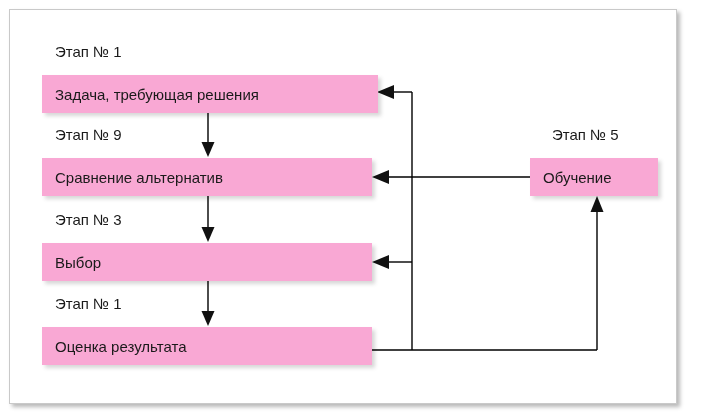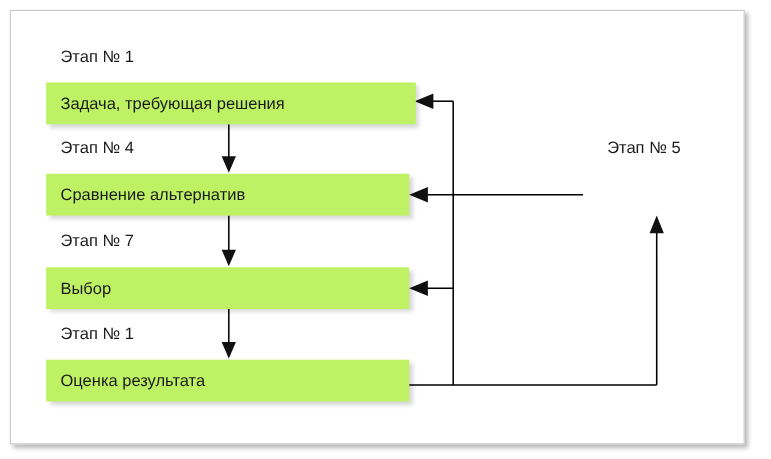--- a/index.html
+++ b/index.html
@@ -49,21 +49,21 @@
     position: absolute;
     font-size: 15px;
     color: #1a1a1a;
     white-space: nowrap;
     line-height: 1;
   }
 
   
   .stage-box {
     position: absolute;
-    background: #bef264;
+    background: #f9a8d4;
     box-shadow: 3px 3px 4px rgba(0,0,0,0.16);
     display: flex;
     align-items: center;
     box-sizing: border-box;
   }
   .stage-box .stage-box-text {
     font-size: 15px;
     color: #1a1a1a;
     white-space: nowrap;
     padding-left: 13px;
@@ -137,34 +137,37 @@
       <polygon points="597,196 590.5,212 603.5,212" fill="#111111"></polygon>
     </g>
   </svg>
 
   <div class="stage-label" id="label-stage-1">Этап № 1</div>
 
   <div class="stage-box" id="box-stage-1">
     <span class="stage-box-text">Задача, требующая решения</span>
   </div>
 
-  <div class="stage-label" id="label-stage-2">Этап № 4</div>
+  <div class="stage-label" id="label-stage-2">Этап № 9</div>
 
   <div class="stage-box" id="box-stage-2">
     <span class="stage-box-text">Сравнение альтернатив</span>
   </div>
 
-  <div class="stage-label" id="label-stage-3">Этап № 7</div>
+  <div class="stage-label" id="label-stage-3">Этап № 3</div>
 
   <div class="stage-box" id="box-stage-3">
     <span class="stage-box-text">Выбор</span>
   </div>
 
   <div class="stage-label" id="label-stage-4">Этап № 1</div>
 
   <div class="stage-box" id="box-stage-4">
     <span class="stage-box-text">Оценка результата</span>
   </div>
 
   <div class="stage-label" id="label-stage-5">Этап № 5</div>
 
+  <div class="stage-box" id="box-stage-5">
+    <span class="stage-box-text">Обучение</span>
+  </div>
 
 </div>
 
 </body></html>

